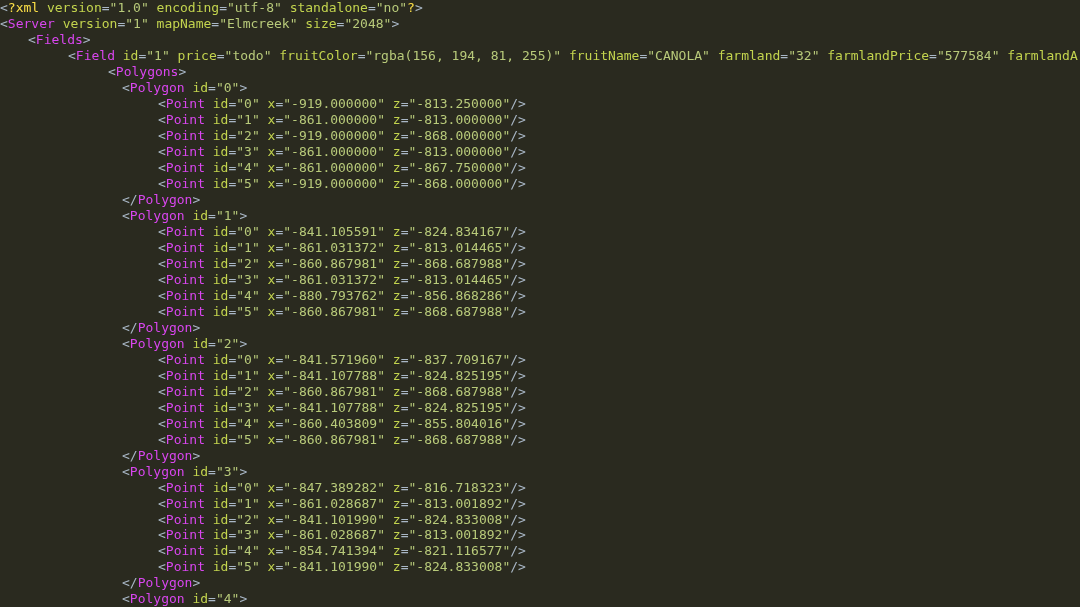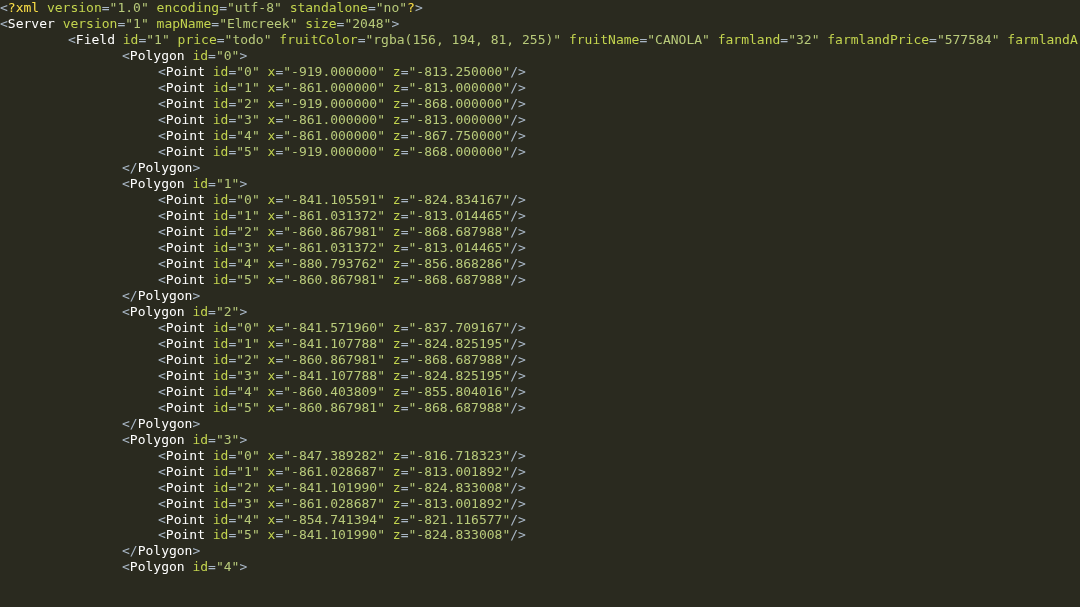--- a/index.html
+++ b/index.html
@@ -16,33 +16,35 @@
     height: 607px;
   }
   .line { padding-left: 0; }
   .i1 { padding-left: 28px; }
   .i2 { padding-left: 68px; }
   .i3 { padding-left: 108px; }
   .i4 { padding-left: 122px; }
   .i5 { padding-left: 158px; }
   .br { color: #a9b7c6; }   
   .pi { color: #fde047; }   
-  .tag { color: #ffffff; margin-top: 16px; }  
+  .tag { color: #d946ef; margin-top: 16px; }  
   .attr { color: #c3d44e; } 
   .eq { color: #a9b7c6; }   
   .val { color: #b8ca7a; }  
   .q { color: #b8ca7a; }
 </style>
 </head>
 <body>
 
 <div id="code">
     <div class="line"><span class="br">&lt;</span><span class="pi">?xml</span> <span class="attr">version</span><span class="eq">=</span><span class="q">"</span><span class="val">1.0</span><span class="q">"</span> <span class="attr">encoding</span><span class="eq">=</span><span class="q">"</span><span class="val">utf-8</span><span class="q">"</span> <span class="attr">standalone</span><span class="eq">=</span><span class="q">"</span><span class="val">no</span><span class="q">"</span><span class="pi">?</span><span class="br">&gt;</span></div>
     <div class="line"><span class="br">&lt;</span><span class="tag">Server</span> <span class="attr">version</span><span class="eq">=</span><span class="q">"</span><span class="val">1</span><span class="q">"</span> <span class="attr">mapName</span><span class="eq">=</span><span class="q">"</span><span class="val">Elmcreek</span><span class="q">"</span> <span class="attr">size</span><span class="eq">=</span><span class="q">"</span><span class="val">2048</span><span class="q">"</span><span class="br">&gt;</span></div>
+    <div class="line i1"><span class="br">&lt;</span><span class="tag">Fields</span><span class="br">&gt;</span></div>
     <div class="line i2"><span class="br">&lt;</span><span class="tag">Field</span> <span class="attr">id</span><span class="eq">=</span><span class="q">"</span><span class="val">1</span><span class="q">"</span> <span class="attr">price</span><span class="eq">=</span><span class="q">"</span><span class="val">todo</span><span class="q">"</span> <span class="attr">fruitColor</span><span class="eq">=</span><span class="q">"</span><span class="val">rgba(156, 194, 81, 255)</span><span class="q">"</span> <span class="attr">fruitName</span><span class="eq">=</span><span class="q">"</span><span class="val">CANOLA</span><span class="q">"</span> <span class="attr">farmland</span><span class="eq">=</span><span class="q">"</span><span class="val">32</span><span class="q">"</span> <span class="attr">farmlandPrice</span><span class="eq">=</span><span class="q">"</span><span class="val">577584</span><span class="q">"</span> <span class="attr">farmlandArea</span></div>
+    <div class="line i3"><span class="br">&lt;</span><span class="tag">Polygons</span><span class="br">&gt;</span></div>
     <div class="line i4"><span class="br">&lt;</span><span class="tag">Polygon</span> <span class="attr">id</span><span class="eq">=</span><span class="q">"</span><span class="val">0</span><span class="q">"</span><span class="br">&gt;</span></div>
     <div class="line i5"><span class="br">&lt;</span><span class="tag">Point</span> <span class="attr">id</span><span class="eq">=</span><span class="q">"</span><span class="val">0</span><span class="q">"</span> <span class="attr">x</span><span class="eq">=</span><span class="q">"</span><span class="val">-919.000000</span><span class="q">"</span> <span class="attr">z</span><span class="eq">=</span><span class="q">"</span><span class="val">-813.250000</span><span class="q">"</span><span class="br">/&gt;</span></div>
     <div class="line i5"><span class="br">&lt;</span><span class="tag">Point</span> <span class="attr">id</span><span class="eq">=</span><span class="q">"</span><span class="val">1</span><span class="q">"</span> <span class="attr">x</span><span class="eq">=</span><span class="q">"</span><span class="val">-861.000000</span><span class="q">"</span> <span class="attr">z</span><span class="eq">=</span><span class="q">"</span><span class="val">-813.000000</span><span class="q">"</span><span class="br">/&gt;</span></div>
     <div class="line i5"><span class="br">&lt;</span><span class="tag">Point</span> <span class="attr">id</span><span class="eq">=</span><span class="q">"</span><span class="val">2</span><span class="q">"</span> <span class="attr">x</span><span class="eq">=</span><span class="q">"</span><span class="val">-919.000000</span><span class="q">"</span> <span class="attr">z</span><span class="eq">=</span><span class="q">"</span><span class="val">-868.000000</span><span class="q">"</span><span class="br">/&gt;</span></div>
     <div class="line i5"><span class="br">&lt;</span><span class="tag">Point</span> <span class="attr">id</span><span class="eq">=</span><span class="q">"</span><span class="val">3</span><span class="q">"</span> <span class="attr">x</span><span class="eq">=</span><span class="q">"</span><span class="val">-861.000000</span><span class="q">"</span> <span class="attr">z</span><span class="eq">=</span><span class="q">"</span><span class="val">-813.000000</span><span class="q">"</span><span class="br">/&gt;</span></div>
     <div class="line i5"><span class="br">&lt;</span><span class="tag">Point</span> <span class="attr">id</span><span class="eq">=</span><span class="q">"</span><span class="val">4</span><span class="q">"</span> <span class="attr">x</span><span class="eq">=</span><span class="q">"</span><span class="val">-861.000000</span><span class="q">"</span> <span class="attr">z</span><span class="eq">=</span><span class="q">"</span><span class="val">-867.750000</span><span class="q">"</span><span class="br">/&gt;</span></div>
     <div class="line i5"><span class="br">&lt;</span><span class="tag">Point</span> <span class="attr">id</span><span class="eq">=</span><span class="q">"</span><span class="val">5</span><span class="q">"</span> <span class="attr">x</span><span class="eq">=</span><span class="q">"</span><span class="val">-919.000000</span><span class="q">"</span> <span class="attr">z</span><span class="eq">=</span><span class="q">"</span><span class="val">-868.000000</span><span class="q">"</span><span class="br">/&gt;</span></div>
     <div class="line i4"><span class="br">&lt;/</span><span class="tag">Polygon</span><span class="br">&gt;</span></div>
     <div class="line i4"><span class="br">&lt;</span><span class="tag">Polygon</span> <span class="attr">id</span><span class="eq">=</span><span class="q">"</span><span class="val">1</span><span class="q">"</span><span class="br">&gt;</span></div>
     <div class="line i5"><span class="br">&lt;</span><span class="tag">Point</span> <span class="attr">id</span><span class="eq">=</span><span class="q">"</span><span class="val">0</span><span class="q">"</span> <span class="attr">x</span><span class="eq">=</span><span class="q">"</span><span class="val">-841.105591</span><span class="q">"</span> <span class="attr">z</span><span class="eq">=</span><span class="q">"</span><span class="val">-824.834167</span><span class="q">"</span><span class="br">/&gt;</span></div>

